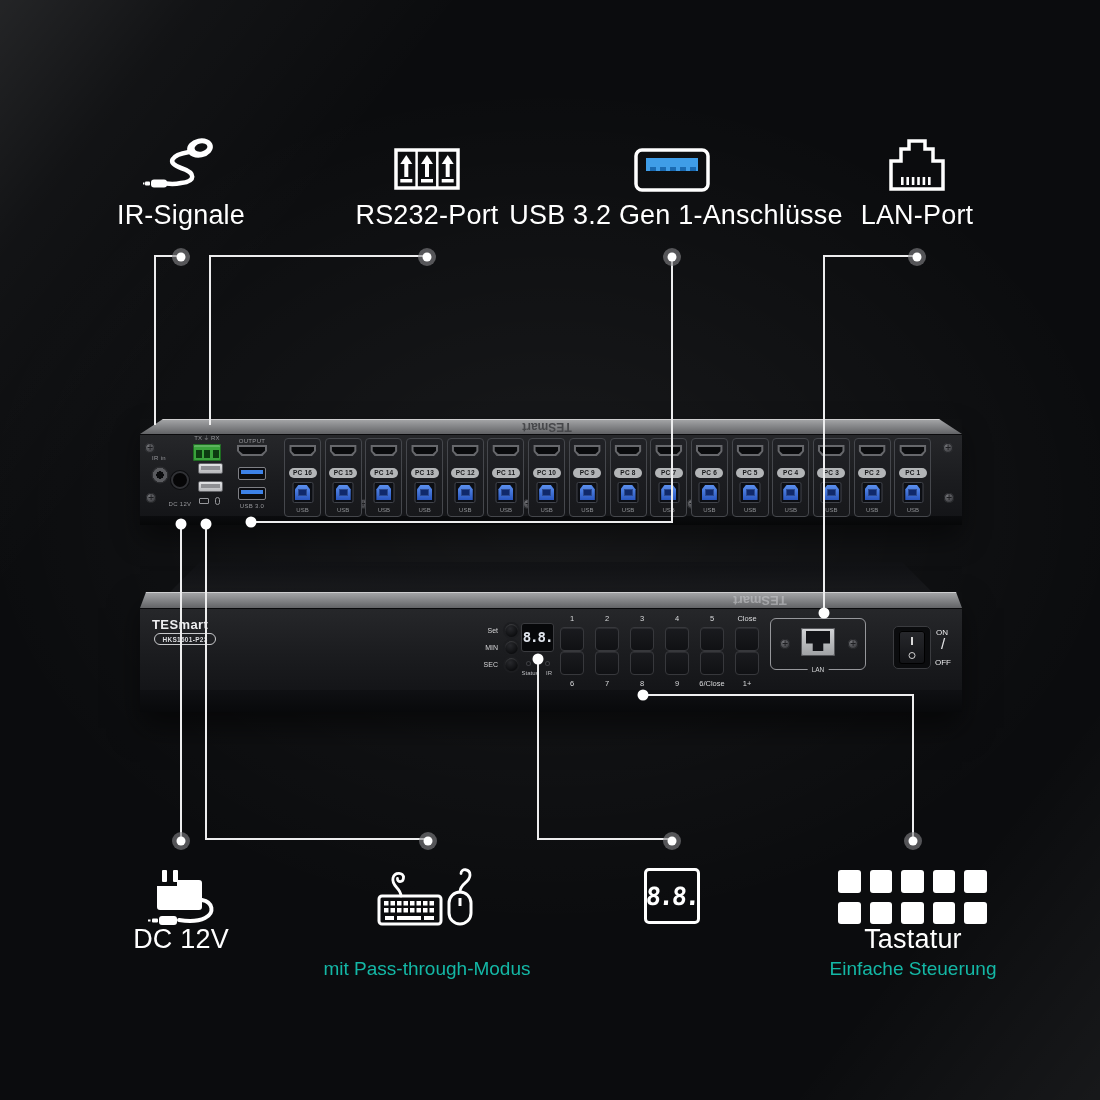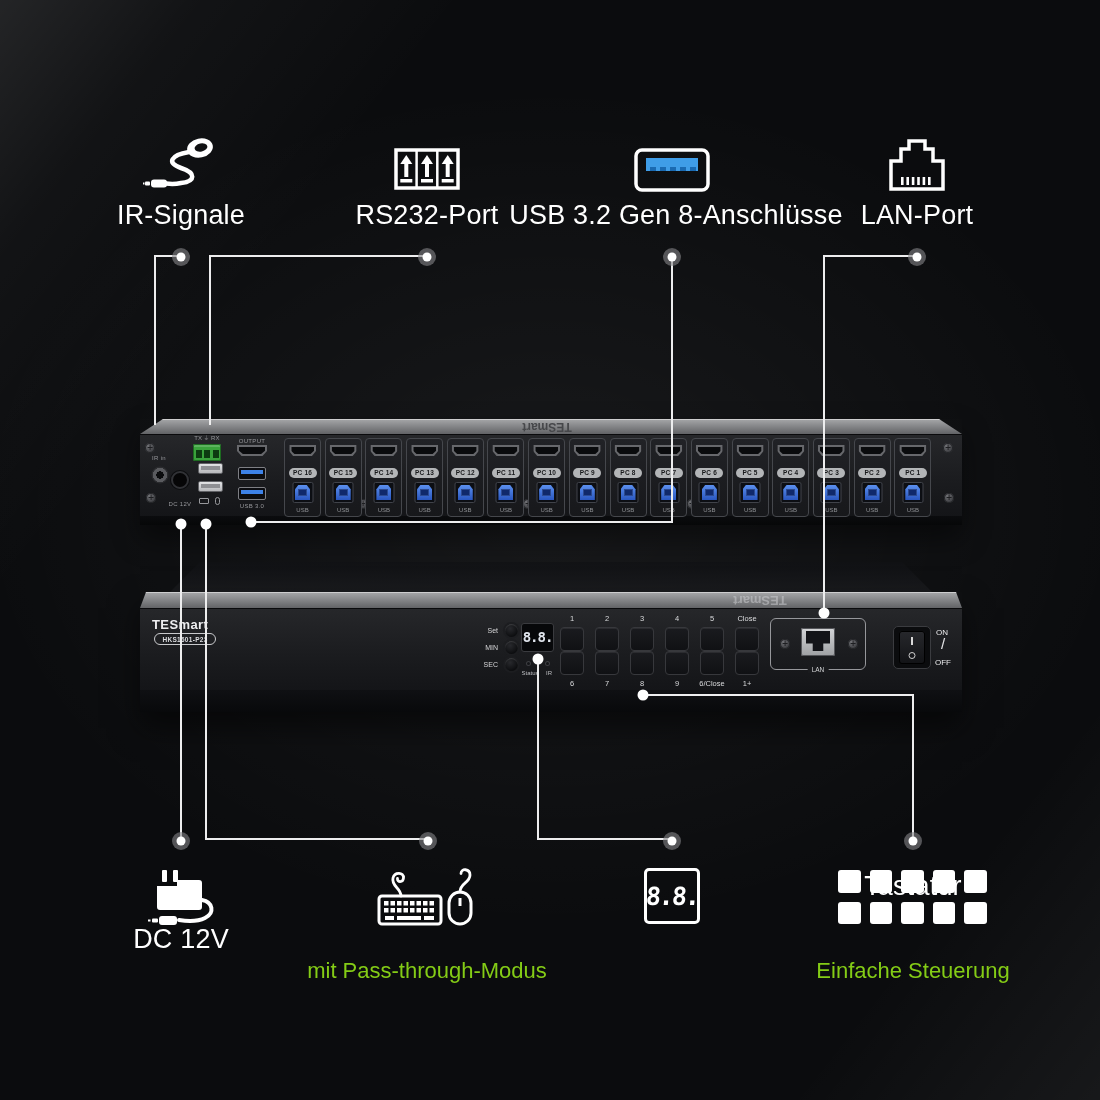--- a/index.html
+++ b/index.html
@@ -14,22 +14,22 @@
     radial-gradient(140% 140% at 50% 50%,transparent 60%,rgba(0,0,0,.5) 100%);pointer-events:none}
   .abs{position:absolute}
   
   .cl{position:absolute;background:#ededee;z-index:6;display:block}
   .dt{position:absolute;width:11px;height:11px;border-radius:50%;background:#fff;
       transform:translate(-50%,-50%);z-index:7;display:block}
   .dt.rg{width:9px;height:9px;box-shadow:0 0 0 4.5px rgba(133,134,137,.6)}
   
   .tlabel,.blabel{position:absolute;transform:translateX(-50%);white-space:nowrap;color:#fff;
       font-size:27px;z-index:5;text-align:center;letter-spacing:.2px}
-  .bsub{position:absolute;transform:translateX(-50%);white-space:nowrap;color:#84cc16;
-      font-size:22px;z-index:5}
+  .bsub{position:absolute;transform:translateX(-50%);white-space:nowrap;color:#14b8a6;
+      font-size:19px;z-index:5}
   .icon{position:absolute;z-index:5}
   
   .dsp-icon{border:3px solid #fff;border-radius:5px;background:transparent;display:flex;
       align-items:center;justify-content:center}
   .dsp-icon span{font-family:"DejaVu Sans Mono",monospace;font-weight:bold;font-size:25px;
       color:#fff;transform:skewX(-5deg);letter-spacing:-2px}
   
   .kpd-icon{display:flex;flex-wrap:wrap;gap:9px;width:150px}
   .kpd-icon .sq{width:22.5px;height:22.5px;background:#fff;border-radius:3px}
   
@@ -168,21 +168,21 @@
         <rect x="20.4" y="41" width="2.6" height="8"></rect>
       <rect x="25.8" y="41" width="2.6" height="8"></rect>
         <rect x="31.2" y="41" width="2.6" height="8"></rect>
       <rect x="36.6" y="41" width="2.6" height="8"></rect>
         <rect x="42" y="41" width="2.6" height="8"></rect>
     </g>
   </svg>
 
   <div class="tlabel" style="left:181px;top:200px">IR-Signale</div>
   <div class="tlabel" style="left:427px;top:200px">RS232-Port</div>
-  <div class="tlabel" style="left:676px;top:200px">USB 3.2 Gen 8-Anschlüsse</div>
+  <div class="tlabel" style="left:676px;top:200px">USB 3.2 Gen 1-Anschlüsse</div>
   <div class="tlabel" style="left:917px;top:200px">LAN-Port</div>
 
   <i class="cl" style="left:155px;top:255px;width:28px;height:2px"></i>
   <i class="cl" style="left:154px;top:255px;width:2px;height:170px"></i>
   <i class="cl" style="left:209px;top:255px;width:219px;height:2px"></i>
   <i class="cl" style="left:209px;top:255px;width:2px;height:170px"></i>
   <i class="cl" style="left:671px;top:256px;width:2px;height:267px"></i>
   <i class="cl" style="left:251px;top:521px;width:421px;height:2px"></i>
   <i class="cl" style="left:823px;top:255px;width:95px;height:2px"></i>
   <i class="cl" style="left:823px;top:255px;width:2px;height:358px"></i>
@@ -627,16 +627,16 @@
       <i class="sq"></i>
       <i class="sq"></i>
       <i class="sq"></i>
       <i class="sq"></i>
       <i class="sq"></i>
       <i class="sq"></i>
   </div>
 
   <div class="blabel" style="left:181px;top:924px">DC 12V</div>
   <div class="bsub" style="left:427px;top:958px">mit Pass-through-Modus</div>
-  <div class="blabel" style="left:913px;top:871px">Tastatur</div>
+  <div class="blabel" style="left:913px;top:924px">Tastatur</div>
   <div class="bsub" style="left:913px;top:958px">Einfache Steuerung</div>
 
 </div>
 
 </body></html>

